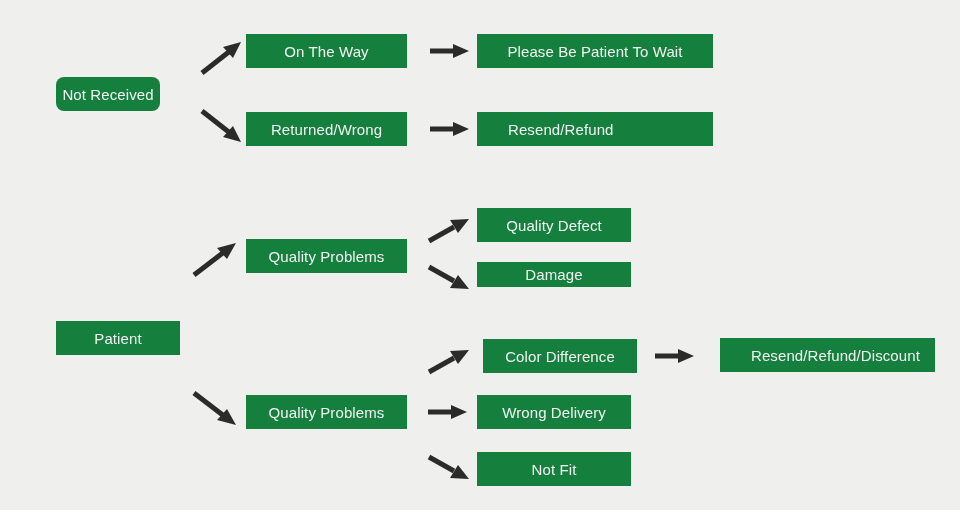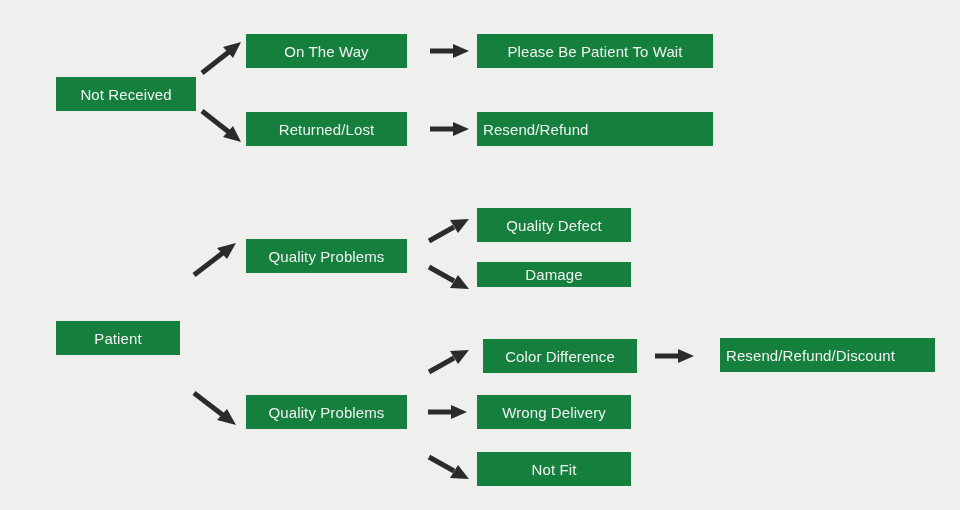--- a/index.html
+++ b/index.html
@@ -26,33 +26,33 @@
     font-size: 15px;
     line-height: 1;
     display: flex;
     align-items: center;
     box-sizing: border-box;
     letter-spacing: 0.1px;
     white-space: nowrap;
     -webkit-font-smoothing: antialiased;
   }
   .node.center { justify-content: center; }
-  .node.left   { justify-content: flex-start; padding-left: 6px; }
+  .node.left   { justify-content: flex-start; padding-left: 31px; }
   .arrow {
     position: absolute;
     pointer-events: none;
   }
   .arrow svg { display: block; overflow: visible; }
 </style>
 </head>
 <body>
 
 <div id="canvas">
 
-  <div class="node center" style="left:56px; top:77px; width:140px; height:34px;">
+  <div class="node center" style="left:56px; top:77px; width:104px; height:34px;border-radius:8px;">
     <span>Not Received</span>
   </div>
 
   <div class="arrow" style="left:200px; top:40px; width:44px; height:36px;">
     <svg width="44" height="36" viewBox="0 0 44 36">
       <path d="M2 33 L30 11" stroke="#2b2b2a" stroke-width="5" fill="none"></path>
       <path d="M41 2 L23 7 L33 18 Z" fill="#2b2b2a"></path>
     </svg>
   </div>
 
@@ -72,21 +72,21 @@
   </div>
 
   <div class="arrow" style="left:200px; top:108px; width:44px; height:36px;">
     <svg width="44" height="36" viewBox="0 0 44 36">
       <path d="M2 3 L30 25" stroke="#2b2b2a" stroke-width="5" fill="none"></path>
       <path d="M41 34 L23 29 L33 18 Z" fill="#2b2b2a"></path>
     </svg>
   </div>
 
   <div class="node center" style="left:246px; top:112px; width:161px; height:34px;">
-    <span>Returned/Lost</span>
+    <span>Returned/Wrong</span>
   </div>
 
   <div class="arrow" style="left:430px; top:121px; width:40px; height:16px;">
     <svg width="40" height="16" viewBox="0 0 40 16">
       <path d="M0 8 L26 8" stroke="#2b2b2a" stroke-width="5" fill="none"></path>
       <path d="M39 8 L23 1 L23 15 Z" fill="#2b2b2a"></path>
     </svg>
   </div>
 
   <div class="node left" style="left:477px; top:112px; width:236px; height:34px;">

